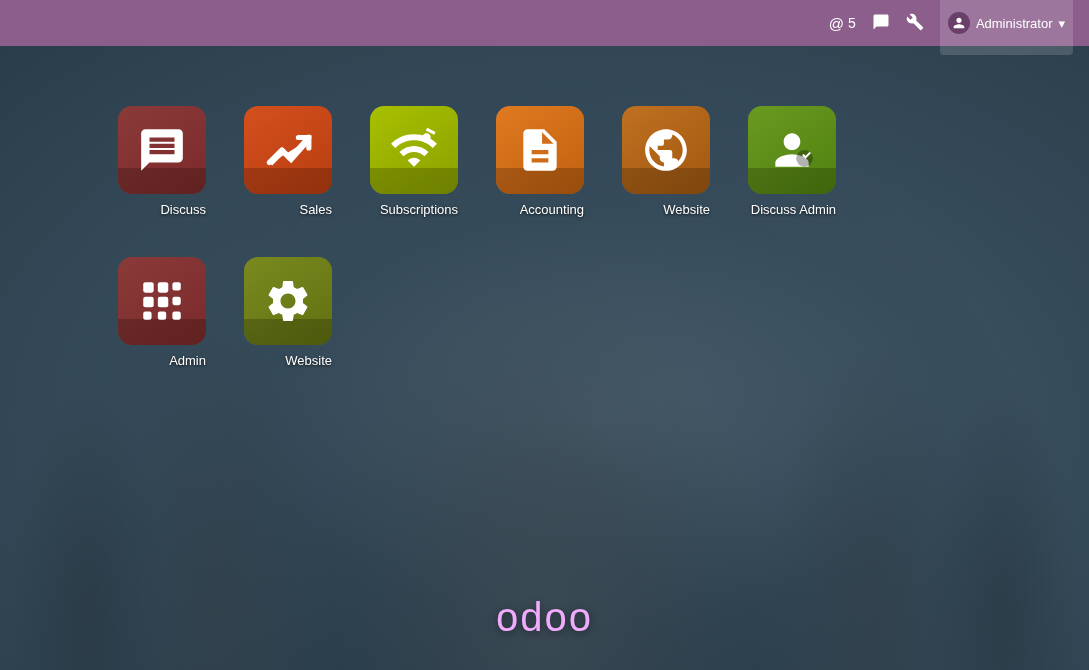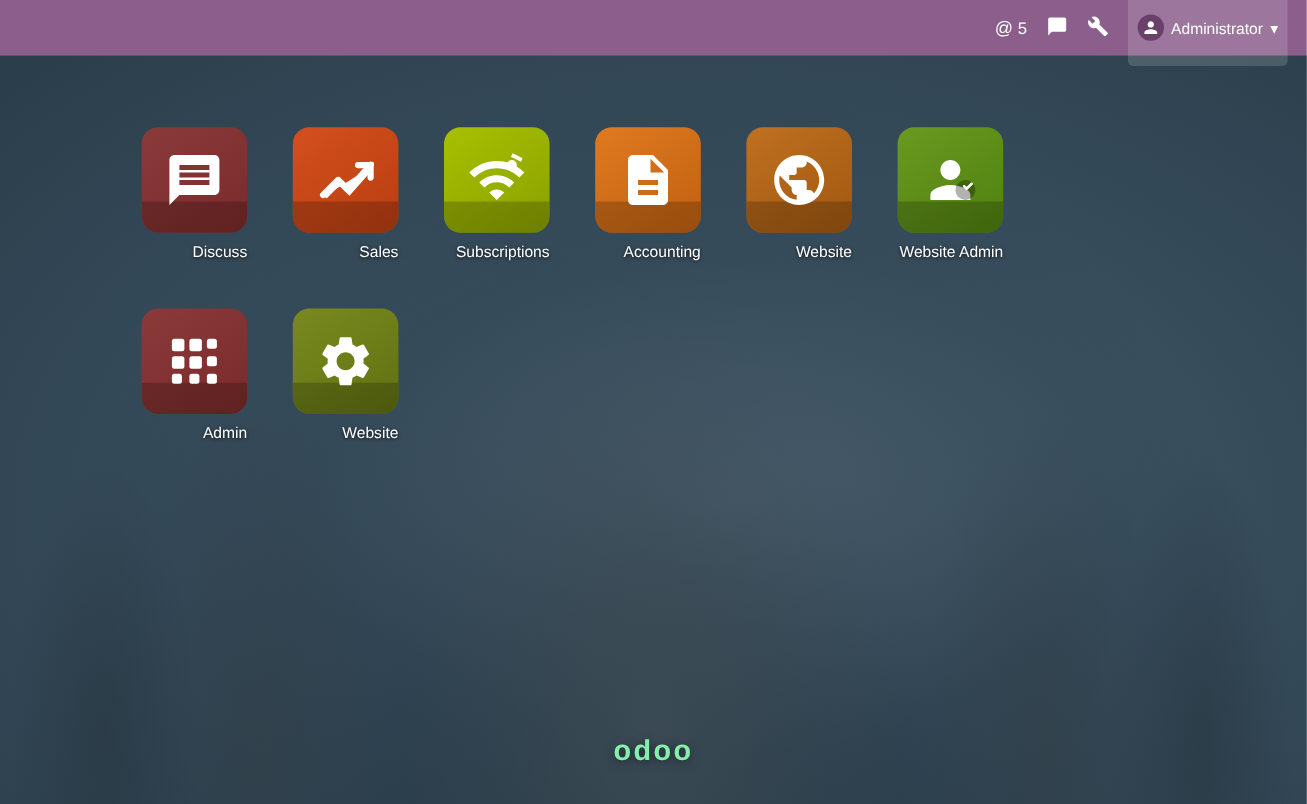--- a/index.html
+++ b/index.html
@@ -165,23 +165,23 @@
     .icon-apps { background: linear-gradient(145deg, #8b3a3a, #7a2a2a); }
     .icon-settings { background: linear-gradient(145deg, #7a8a20, #607010); }
 
     
     #odoo-logo {
       position: absolute;
       bottom: 30px;
       left: 50%;
       transform: translateX(-50%);
       z-index: 5;
-      color: #86efac;
-      font-size: 24px;
-      font-weight: 700;
+      color: #f0abfc;
+      font-size: 40px;
+      font-weight: 400;
       letter-spacing: 2px;
       text-shadow: 0 2px 8px rgba(0,0,0,0.5);
     }
 
     
     .icon-svg {
       width: 50px;
       height: 50px;
       position: relative;
       z-index: 1;
@@ -279,21 +279,21 @@
       </div>
 
       <div class="app-icon">
         <div class="app-icon-img icon-website-admin">
           <svg class="icon-svg" viewBox="0 0 24 24" fill="white">
             <path d="M12 12c2.21 0 4-1.79 4-4s-1.79-4-4-4-4 1.79-4 4 1.79 4 4 4zm0 2c-2.67 0-8 1.34-8 4v2h16v-2c0-2.66-5.33-4-8-4z"></path>
             <circle cx="18" cy="16" r="4" fill="rgba(0,0,0,0.3)"></circle>
             <path d="M17.5 14.5l1 1 2-2" stroke="white" stroke-width="1" fill="none" stroke-linecap="round"></path>
           </svg>
         </div>
-        <span class="app-icon-label">Website Admin</span>
+        <span class="app-icon-label">Discuss Admin</span>
       </div>
 
     </div>
 
     <div class="app-row">
 
       <div class="app-icon">
         <div class="app-icon-img icon-apps">
           <svg class="icon-svg" viewBox="0 0 24 24" fill="white">
             <rect x="3" y="3" width="5" height="5" rx="1" fill="white"></rect>

